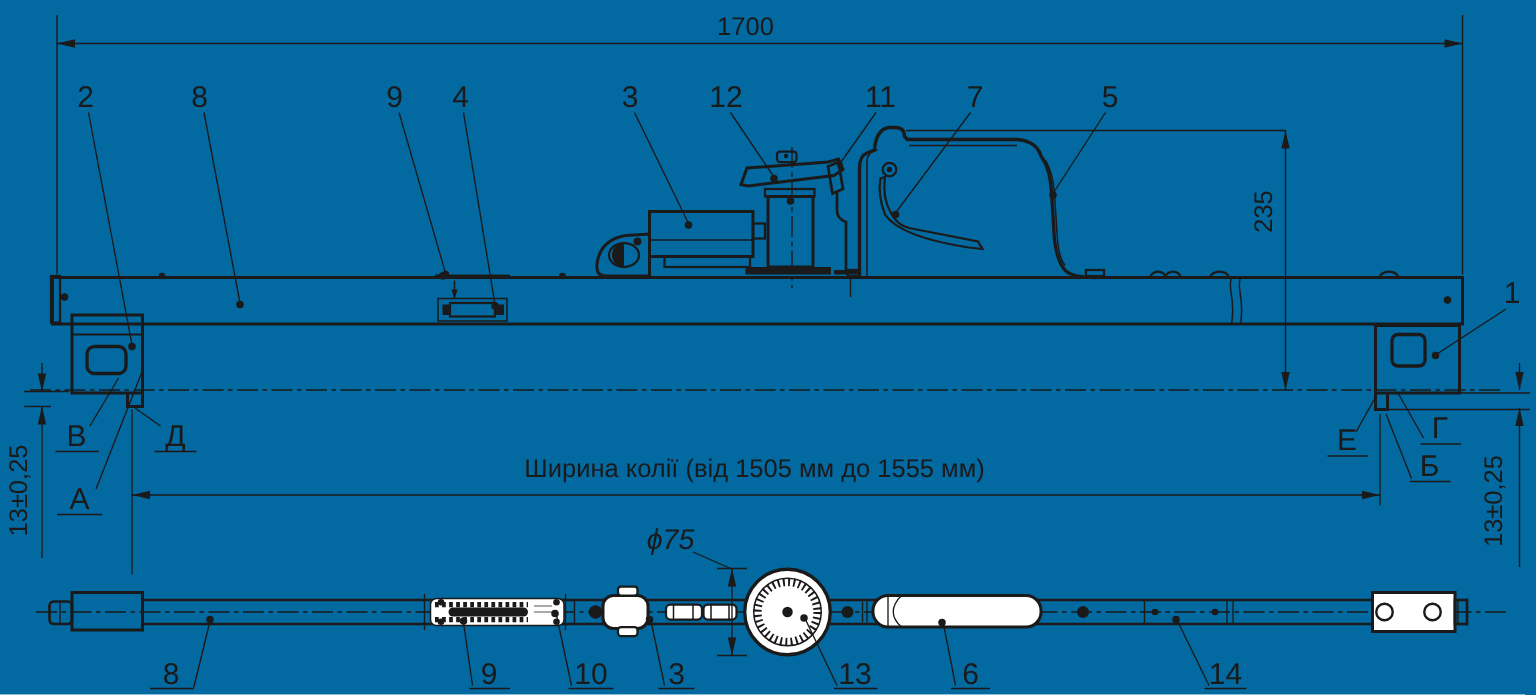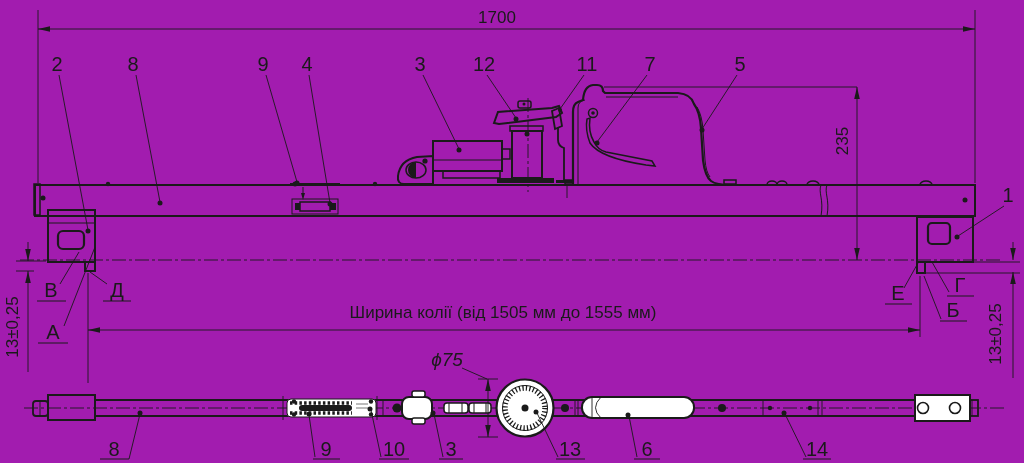--- a/index.html
+++ b/index.html
@@ -1,16 +1,16 @@
 <!DOCTYPE html>
 <html><head>
 <meta charset="utf-8">
 <style>
   html,body{margin:0;padding:0;background:#fff;}
-  .stage{width:1024px;height:463px;background:#a21caf;position:relative;font-family:"Liberation Sans",sans-serif;}
+  .stage{width:1024px;height:463px;background:#0369a1;position:relative;font-family:"Liberation Sans",sans-serif;}
   svg{display:block;}
   text{fill:#1a1a1a;font-family:"Liberation Sans",sans-serif;}
   .t-callout{font-size:20px;}
   .t-dim{font-size:17px;}
   .t-letter{font-size:20px;}
   .t-phi{font-size:19px;font-style:italic;}
   .ln{stroke:#1a1a1a;fill:none;}
   .w1{stroke-width:1;}
   .w12{stroke-width:1.2;}
   .w15{stroke-width:1.5;}

